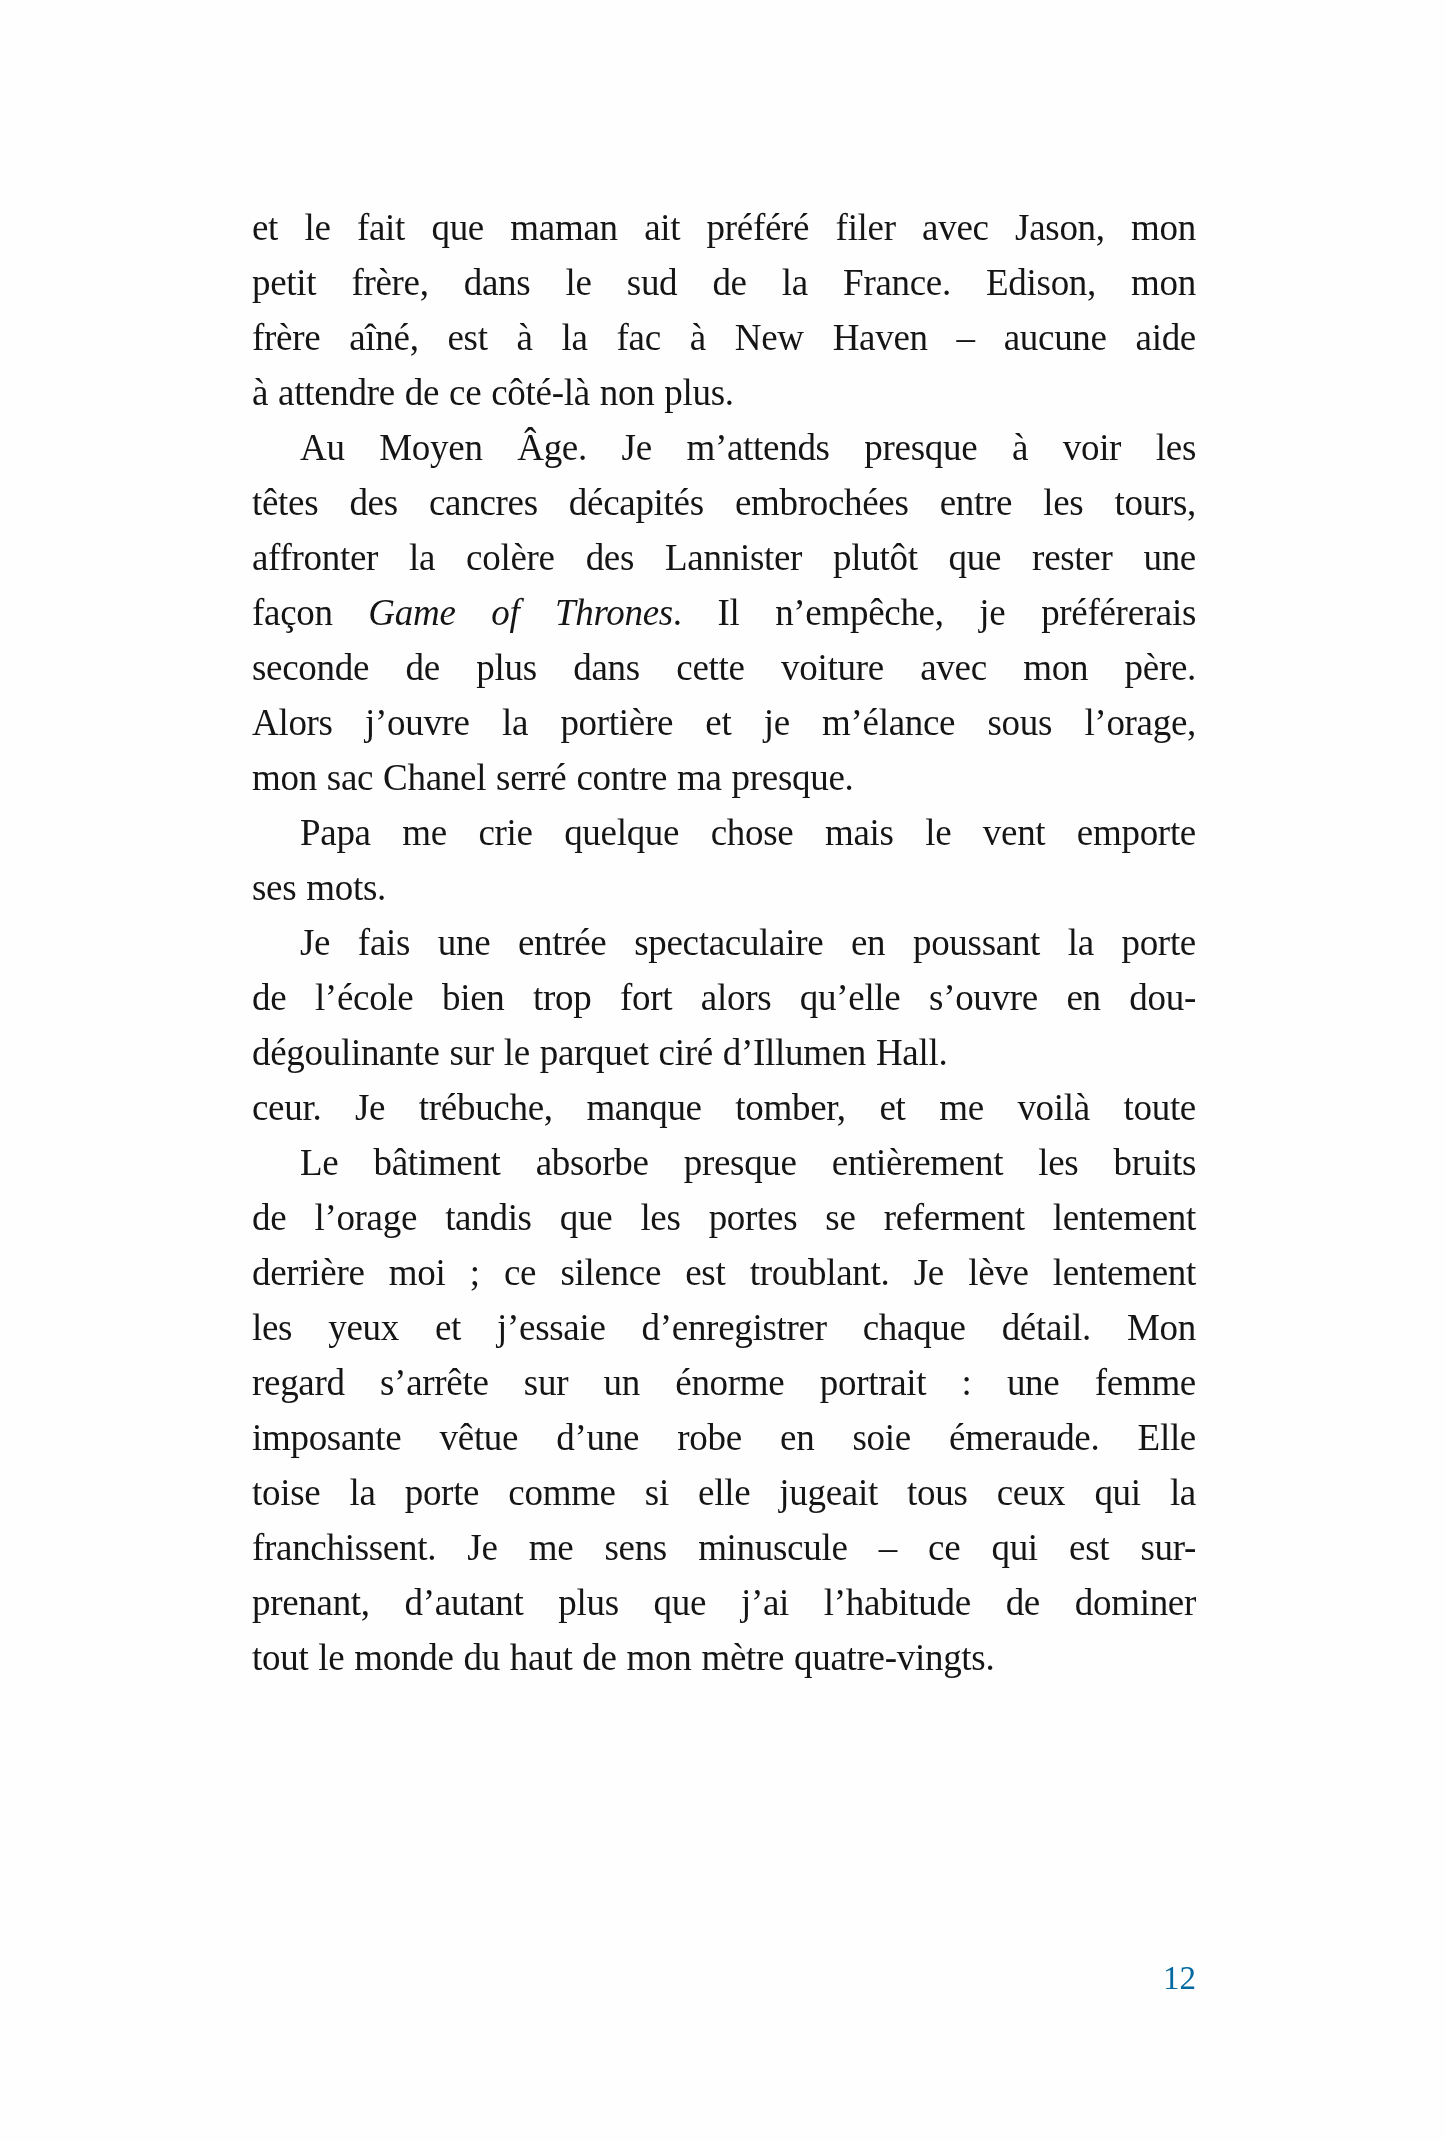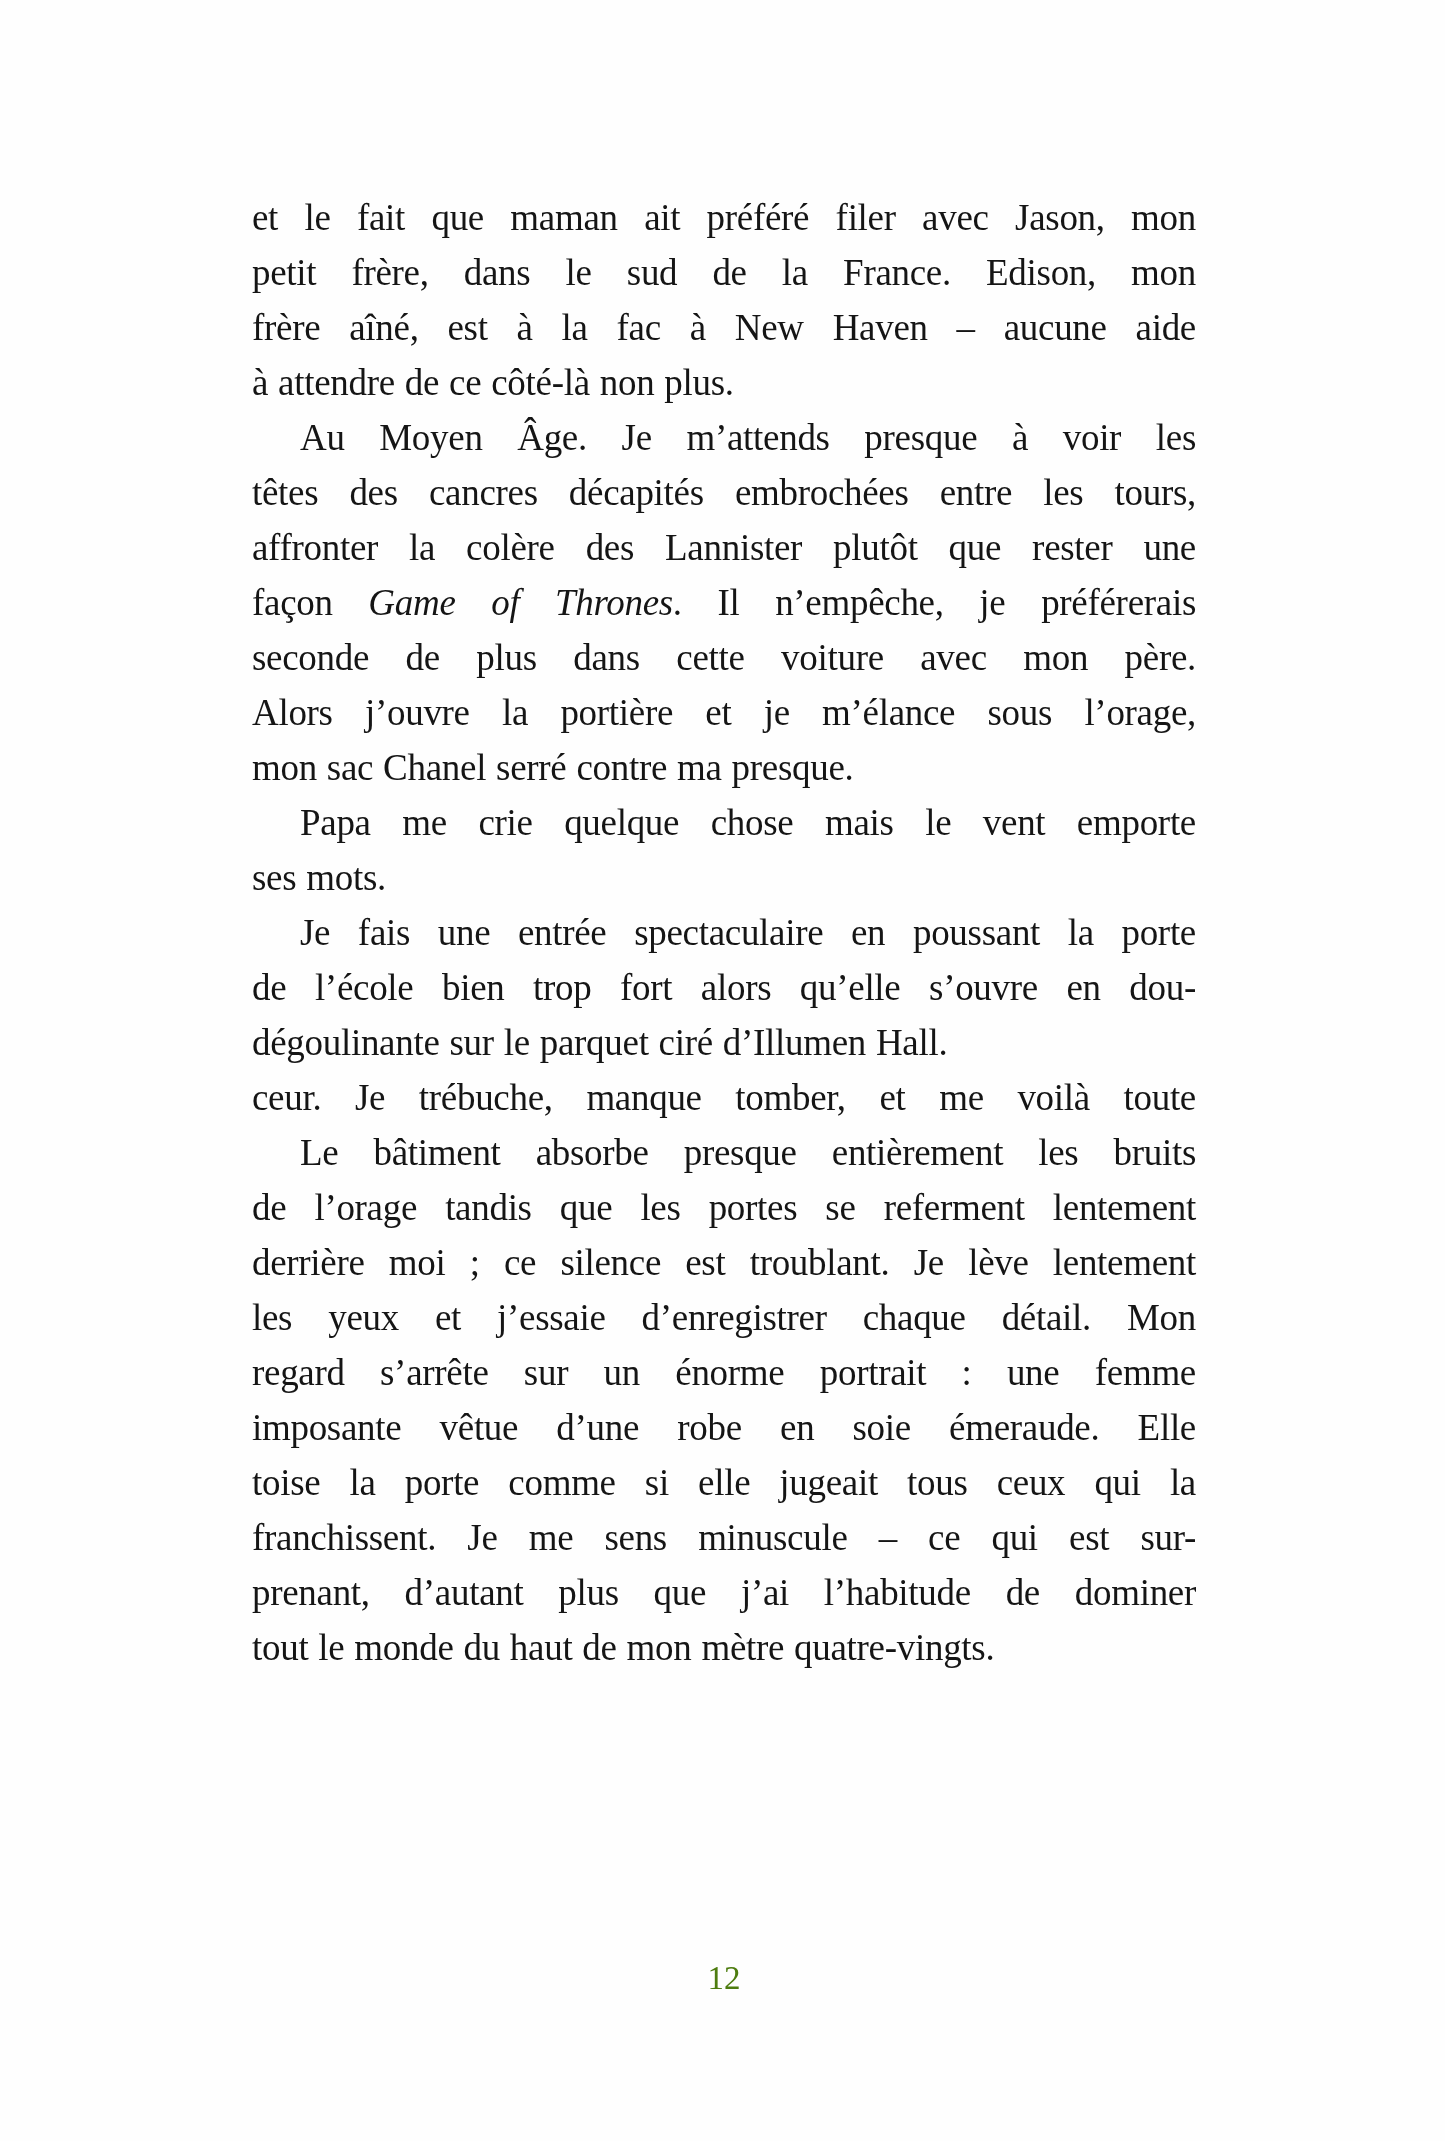--- a/index.html
+++ b/index.html
@@ -12,45 +12,45 @@
     width: 1445px;
     height: 2141px;
     background: #fefefe;
     overflow: hidden;
     font-family: "Liberation Serif", "DejaVu Serif", serif;
     color: #151515;
   }
   .page-text {
     position: absolute;
     left: 252px;
-    top: 190px;
+    top: 200px;
     width: 944px;
     font-size: 37px;
     line-height: 55px;
     letter-spacing: -0.3px;
     word-spacing: 1px;
   }
   .para { margin: 0; padding: 0; }
   .line {
     text-align: justify;
     text-align-last: justify;
     white-space: normal;
   }
   .line.last { text-align-last: left; }
   .line.indent { text-indent: 48px; }
   .line i { font-style: italic; }
   .page-number {
     position: absolute;
     left: 252px;
     top: 1958px;
     width: 944px;
-    text-align: center;
+    text-align: right;
     font-size: 33px;
     line-height: 40px;
-    color: #4d7c0f;
+    color: #0369a1;
   }
 </style>
 </head>
 <body>
 
 <div class="page">
   <div class="page-text">
       <div class="para">
         <div class="line">et le fait que maman ait préféré filer avec Jason, mon</div>
         <div class="line">petit frère, dans le sud de la France. Edison, mon</div>

